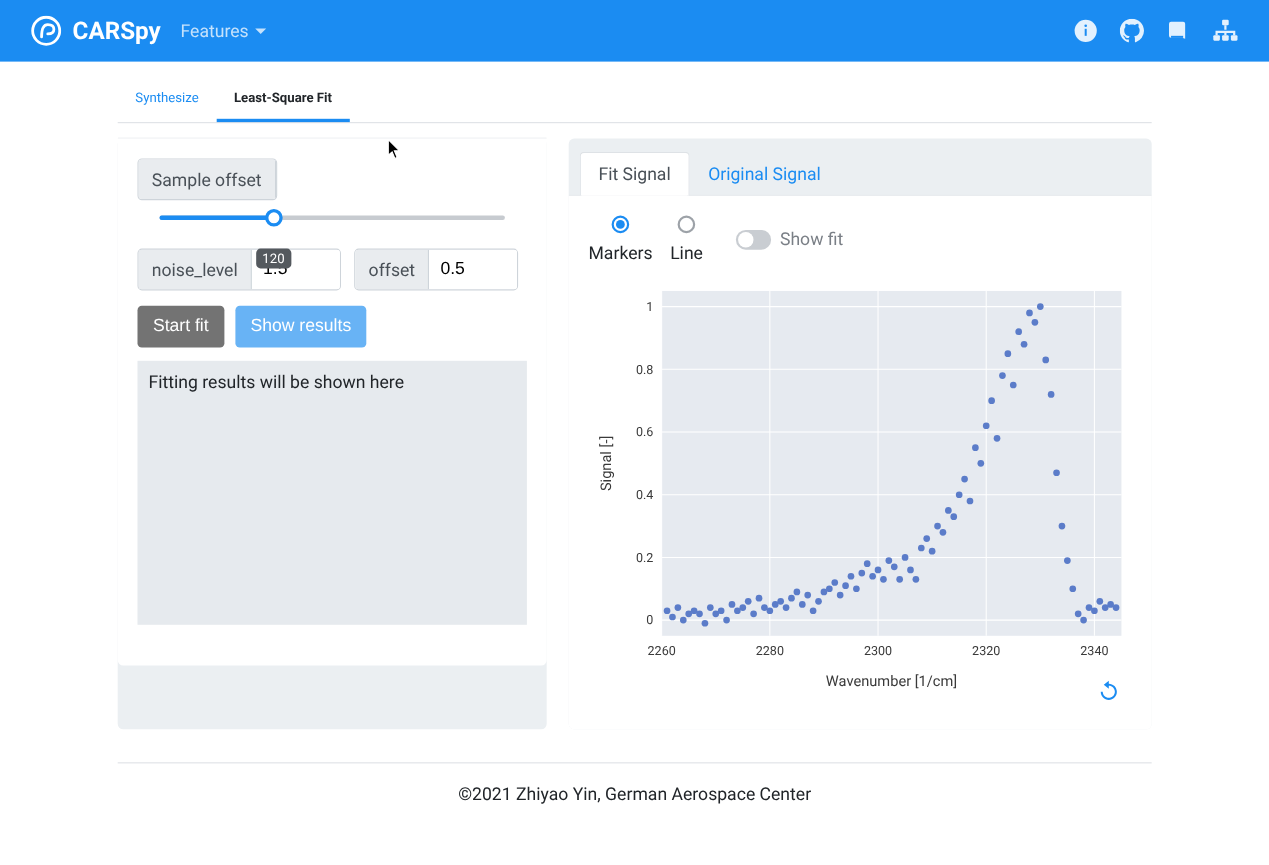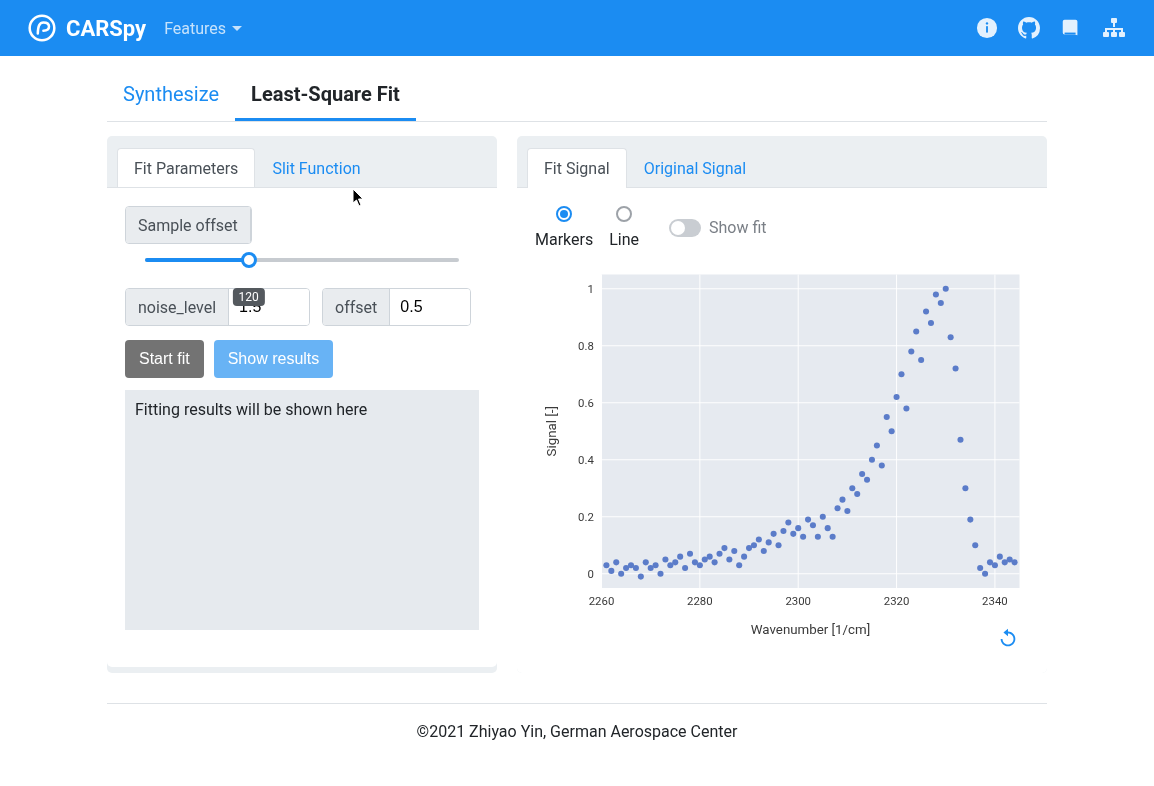--- a/index.html
+++ b/index.html
@@ -53,21 +53,21 @@
   }
   .tabs-outer {
     border-bottom: 1px solid #dee2e6;
     display: flex;
     margin-top: 16px;
   }
   .tab-outer {
     padding: 10px 16px 12px;
     color: #1b8cf2;
     cursor: pointer;
-    font-size: 20px;
+    font-size: 12px;
     text-align: right;
   }
   .tab-outer.active {
     color: #212529;
     font-weight: 700;
     border-bottom: 3px solid #1b8cf2;
   }
   .row {
     display: flex;
     gap: 20px;
@@ -286,24 +286,20 @@
 
 <div class="page">
   <div class="tabs-outer">
     <div class="tab-outer">Synthesize</div>
     <div class="tab-outer active">Least-Square Fit</div>
   </div>
 
   <div class="row">
 
     <div class="card card-left">
-      <div class="inner-tabs">
-        <div class="inner-tab active">Fit Parameters</div>
-        <div class="inner-tab">Slit Function</div>
-      </div>
       <div class="card-body" style="position:relative;">
         <div class="igroup">
           <div class="iglabel">Sample offset</div>
         </div>
 
         <div class="slider-wrap">
           <div class="slider-track">
             <div class="slider-fill"></div>
             <div class="slider-thumb"></div>
           </div>

